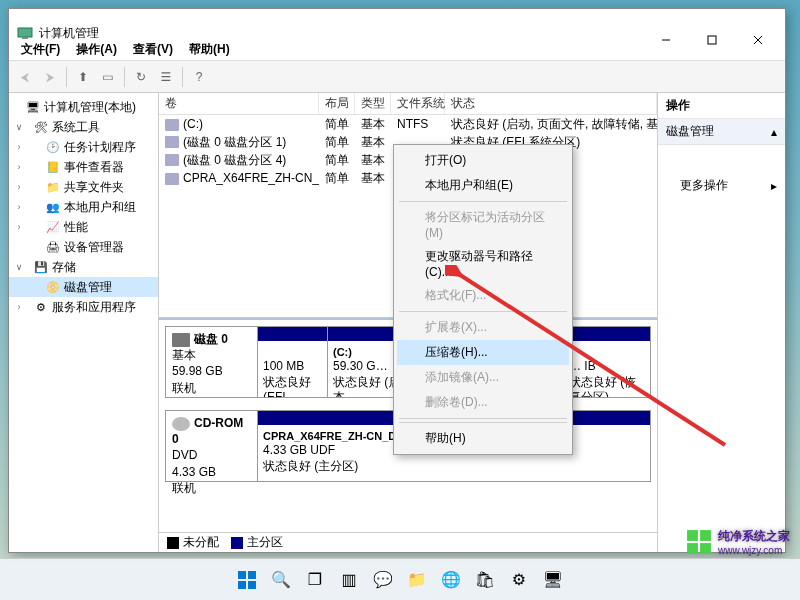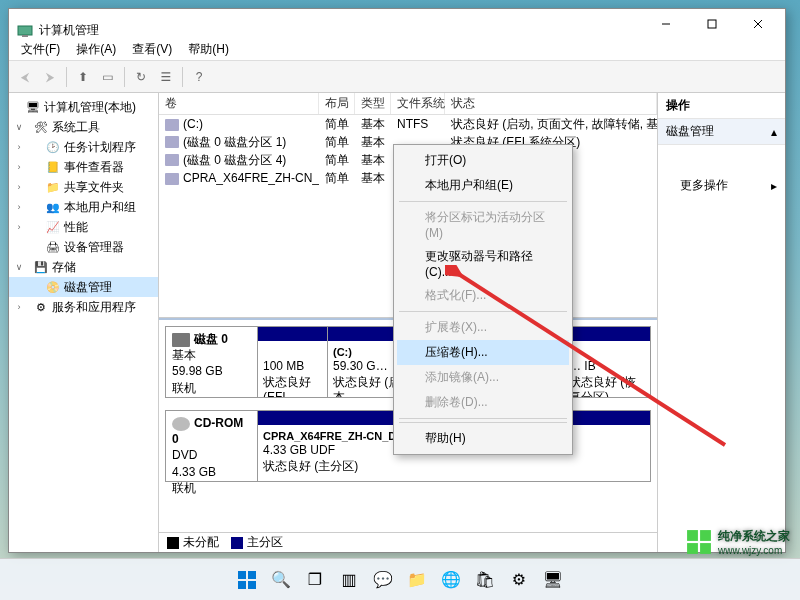--- a/index.html
+++ b/index.html
@@ -1,24 +1,24 @@
 <!DOCTYPE html>
 <html><head>
 <meta charset="utf-8">
 <style>
   * { margin: 0; padding: 0; box-sizing: border-box; font-family: "Microsoft YaHei", Tahoma, sans-serif; font-size: 12px; }
   body { background: linear-gradient(180deg,#5ba8c0 0%,#7bb9c8 40%,#c8d8c8 100%); width:800px; height:600px; overflow:hidden; position:relative; }
   .desktop { position:absolute; inset:0; }
   .window { position:absolute; left:8px; top:8px; width:778px; height:545px; background:#fff; border:1px solid #888; box-shadow:3px 3px 12px rgba(0,0,0,.3); display:flex; flex-direction:column; }
-  .titlebar { height:30px; display:flex; align-items:flex-end; padding:0 4px 0 8px; }
+  .titlebar { height:30px; display:flex; align-items:flex-start; padding:16px 4px 0 8px; }
   .titlebar .icon { width:16px; height:16px; margin-right:6px; }
   .titlebar-title { flex:1; }
   .win-btns { display:flex; }
   .win-btn { width:46px; height:30px; display:flex; align-items:center; justify-content:center; }
-  .menubar { height:22px; padding:0 6px; display:flex; gap:4px; border-bottom:1px solid #ddd; }
+  .menubar { height:22px; padding:0 6px; display:flex; gap:4px; border-bottom:1px solid #ddd;font-weight:bold; }
   .menubar span { padding:2px 6px; }
   .toolbar { height:32px; display:flex; align-items:center; padding:0 4px; border-bottom:1px solid #ccc; background:#f5f5f5; gap:1px; }
   .tool-btn { width:24px; height:24px; display:flex; align-items:center; justify-content:center; border:1px solid transparent; color:#666;}
   .tool-btn.disabled { opacity:.4; }
   .sep { width:1px; height:20px; background:#ccc; margin:0 3px; }
   .body { flex:1; display:flex; min-height:0; }
   .tree { width:150px; border-right:1px solid #ccc; padding:4px 0; overflow:hidden; background:#fff;}
   .tree-row { display:flex; align-items:center; height:20px; padding-left:4px; white-space:nowrap; }
   .tree-row .exp { width:12px; text-align:center; color:#666; font-size:9px;}
   .tree-row .ind { display:inline-block; }
@@ -49,21 +49,21 @@
   .actions-sub { background:#eef3fa; padding:4px 8px; border-bottom:1px solid #e5e5e5; display:flex; align-items:center; justify-content:space-between;}
   .actions-item { padding:4px 8px 4px 22px; display:flex; align-items:center; justify-content:space-between;margin-top:28px;}
   .ctx-menu { position:absolute; left:393px; top:144px; width:180px; background:#f4f4f4; border:1px solid #a0a0a0; box-shadow:3px 3px 8px rgba(0,0,0,.3); padding:3px; z-index:50;}
   .ctx-item { padding:4px 16px 4px 28px; color:#000; }
   .ctx-item.disabled { color:#9a9a9a; }
   .ctx-item.hl { background:#cde8ff; }
   .ctx-sep { height:1px; background:#d0d0d0; margin:3px 2px; }
   .arrow-red { position:absolute; z-index:60; pointer-events:none; }
   .taskbar { position:absolute; left:0; right:0; bottom:0; height:42px; background:rgba(240,244,250,.9); display:flex; align-items:center; justify-content:center; gap:8px; border-top:1px solid #ccc;}
   .tb-icon { width:26px; height:26px; display:flex; align-items:center; justify-content:center; font-size:16px; border-radius:3px;}
-  .watermark { position:absolute; right:10px; bottom:44px; display:flex; align-items:center; gap:6px; color:#14532d; font-weight:bold; font-size:18px; text-shadow:0 0 4px rgba(0,0,0,.5);}
+  .watermark { position:absolute; right:10px; bottom:44px; display:flex; align-items:center; gap:6px; color:#4c1d95; font-weight:bold; font-size:18px; text-shadow:0 0 4px rgba(0,0,0,.5);}
   .wm-logo { width:26px; height:26px; }
   svg { display:block; }
 </style>
 </head>
 <body>
 
 <div class="desktop">
 
 <div class="window">
   <div class="titlebar">

